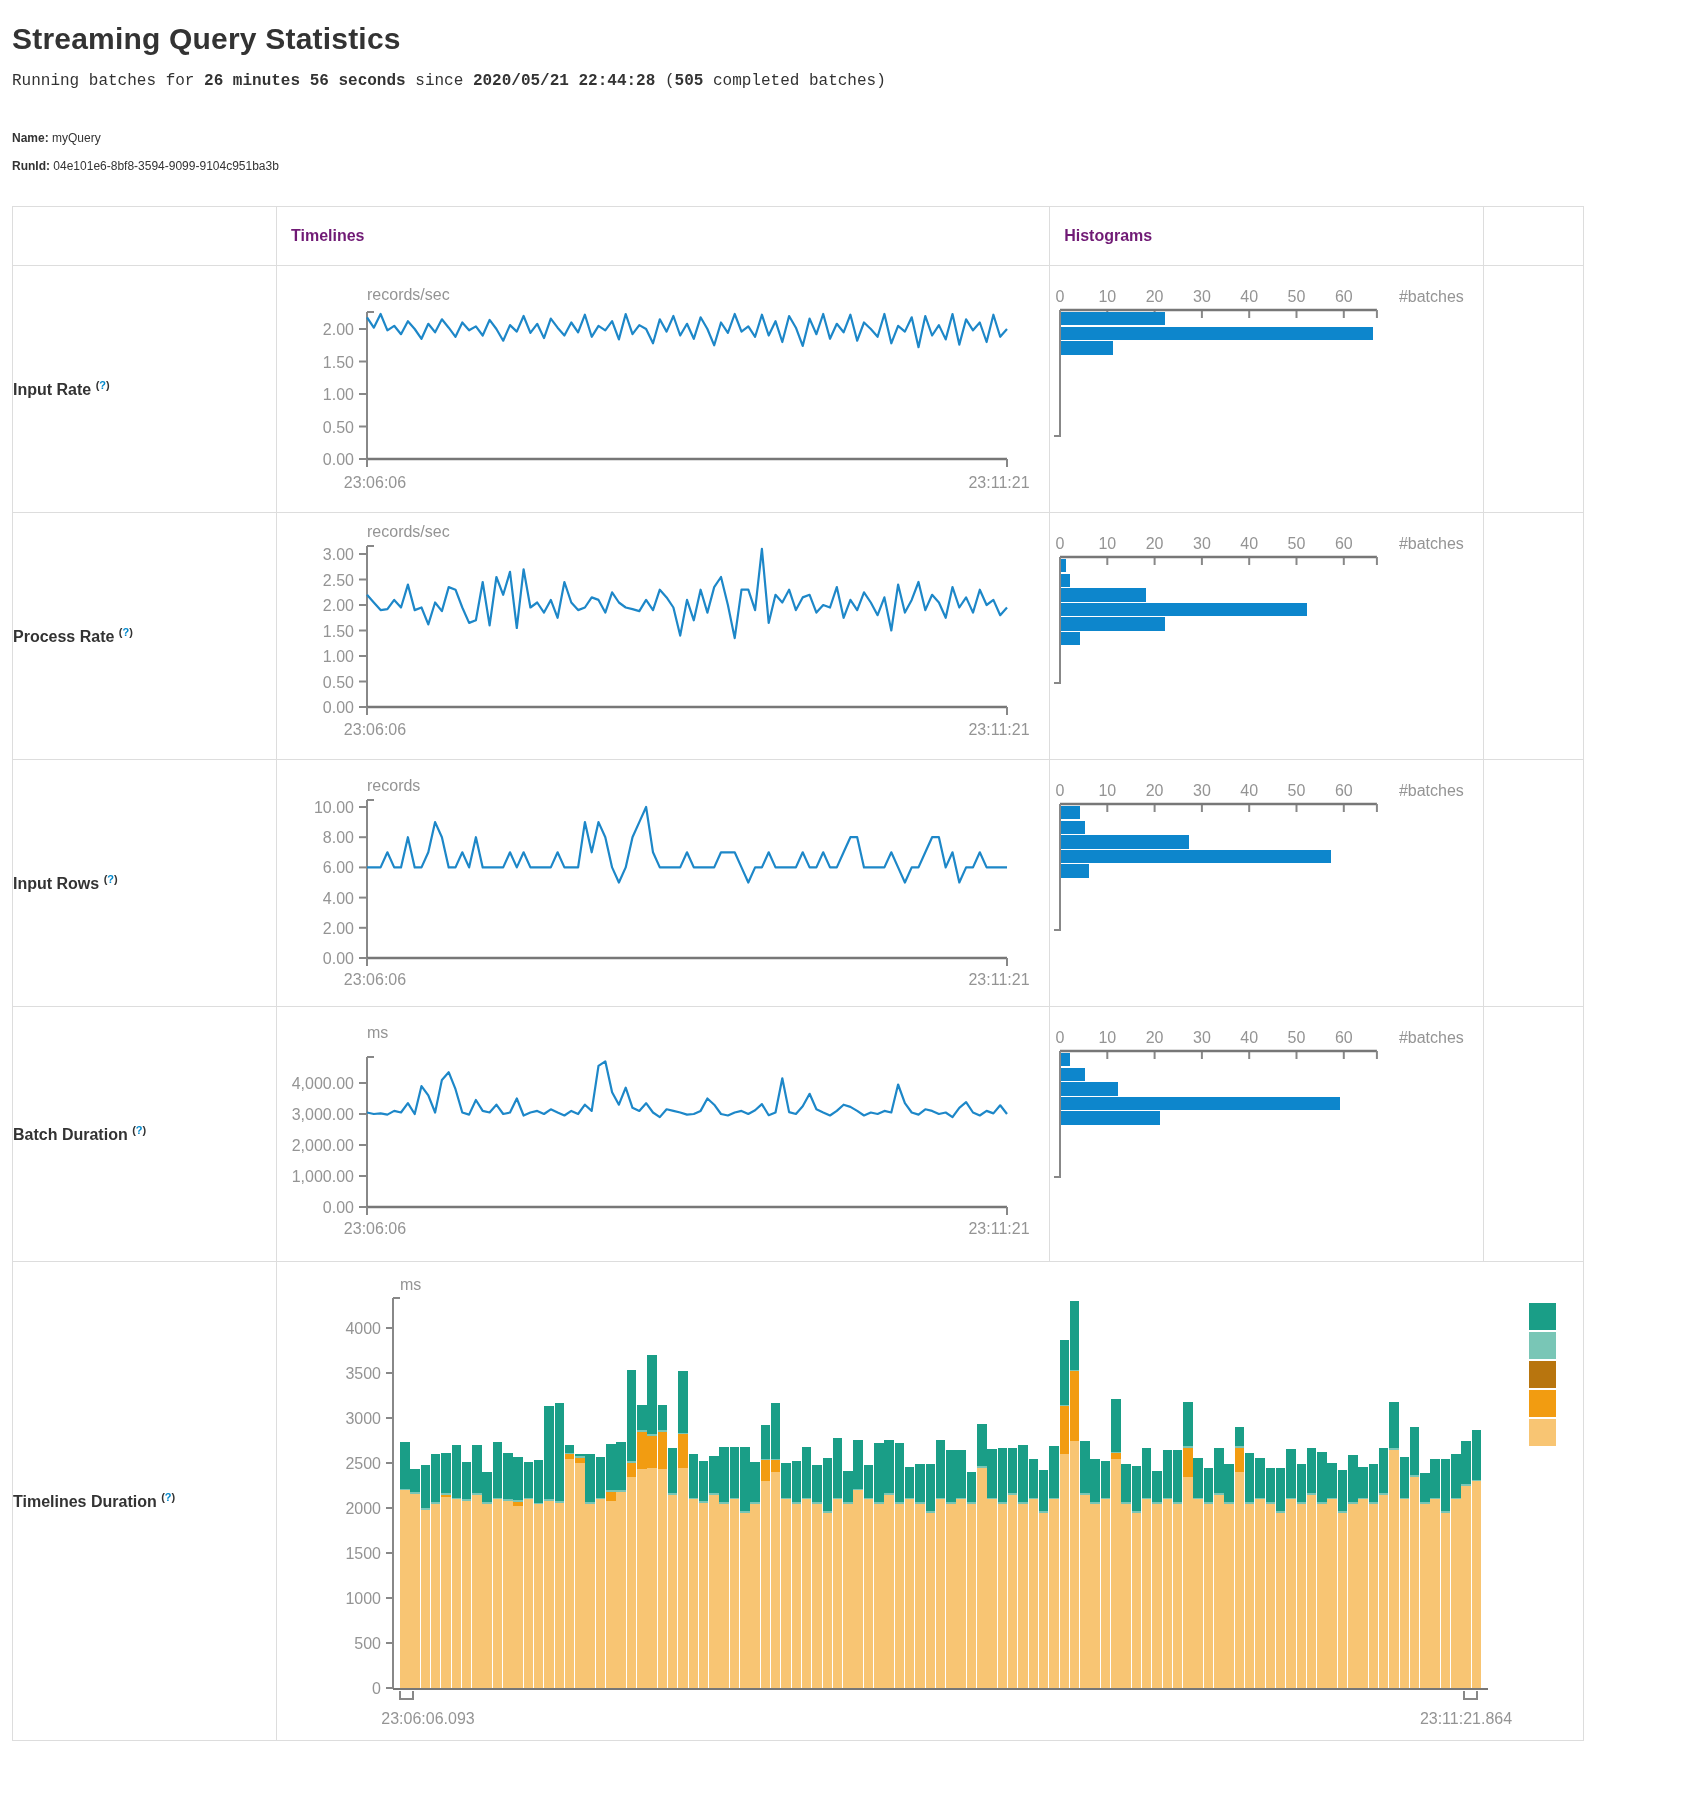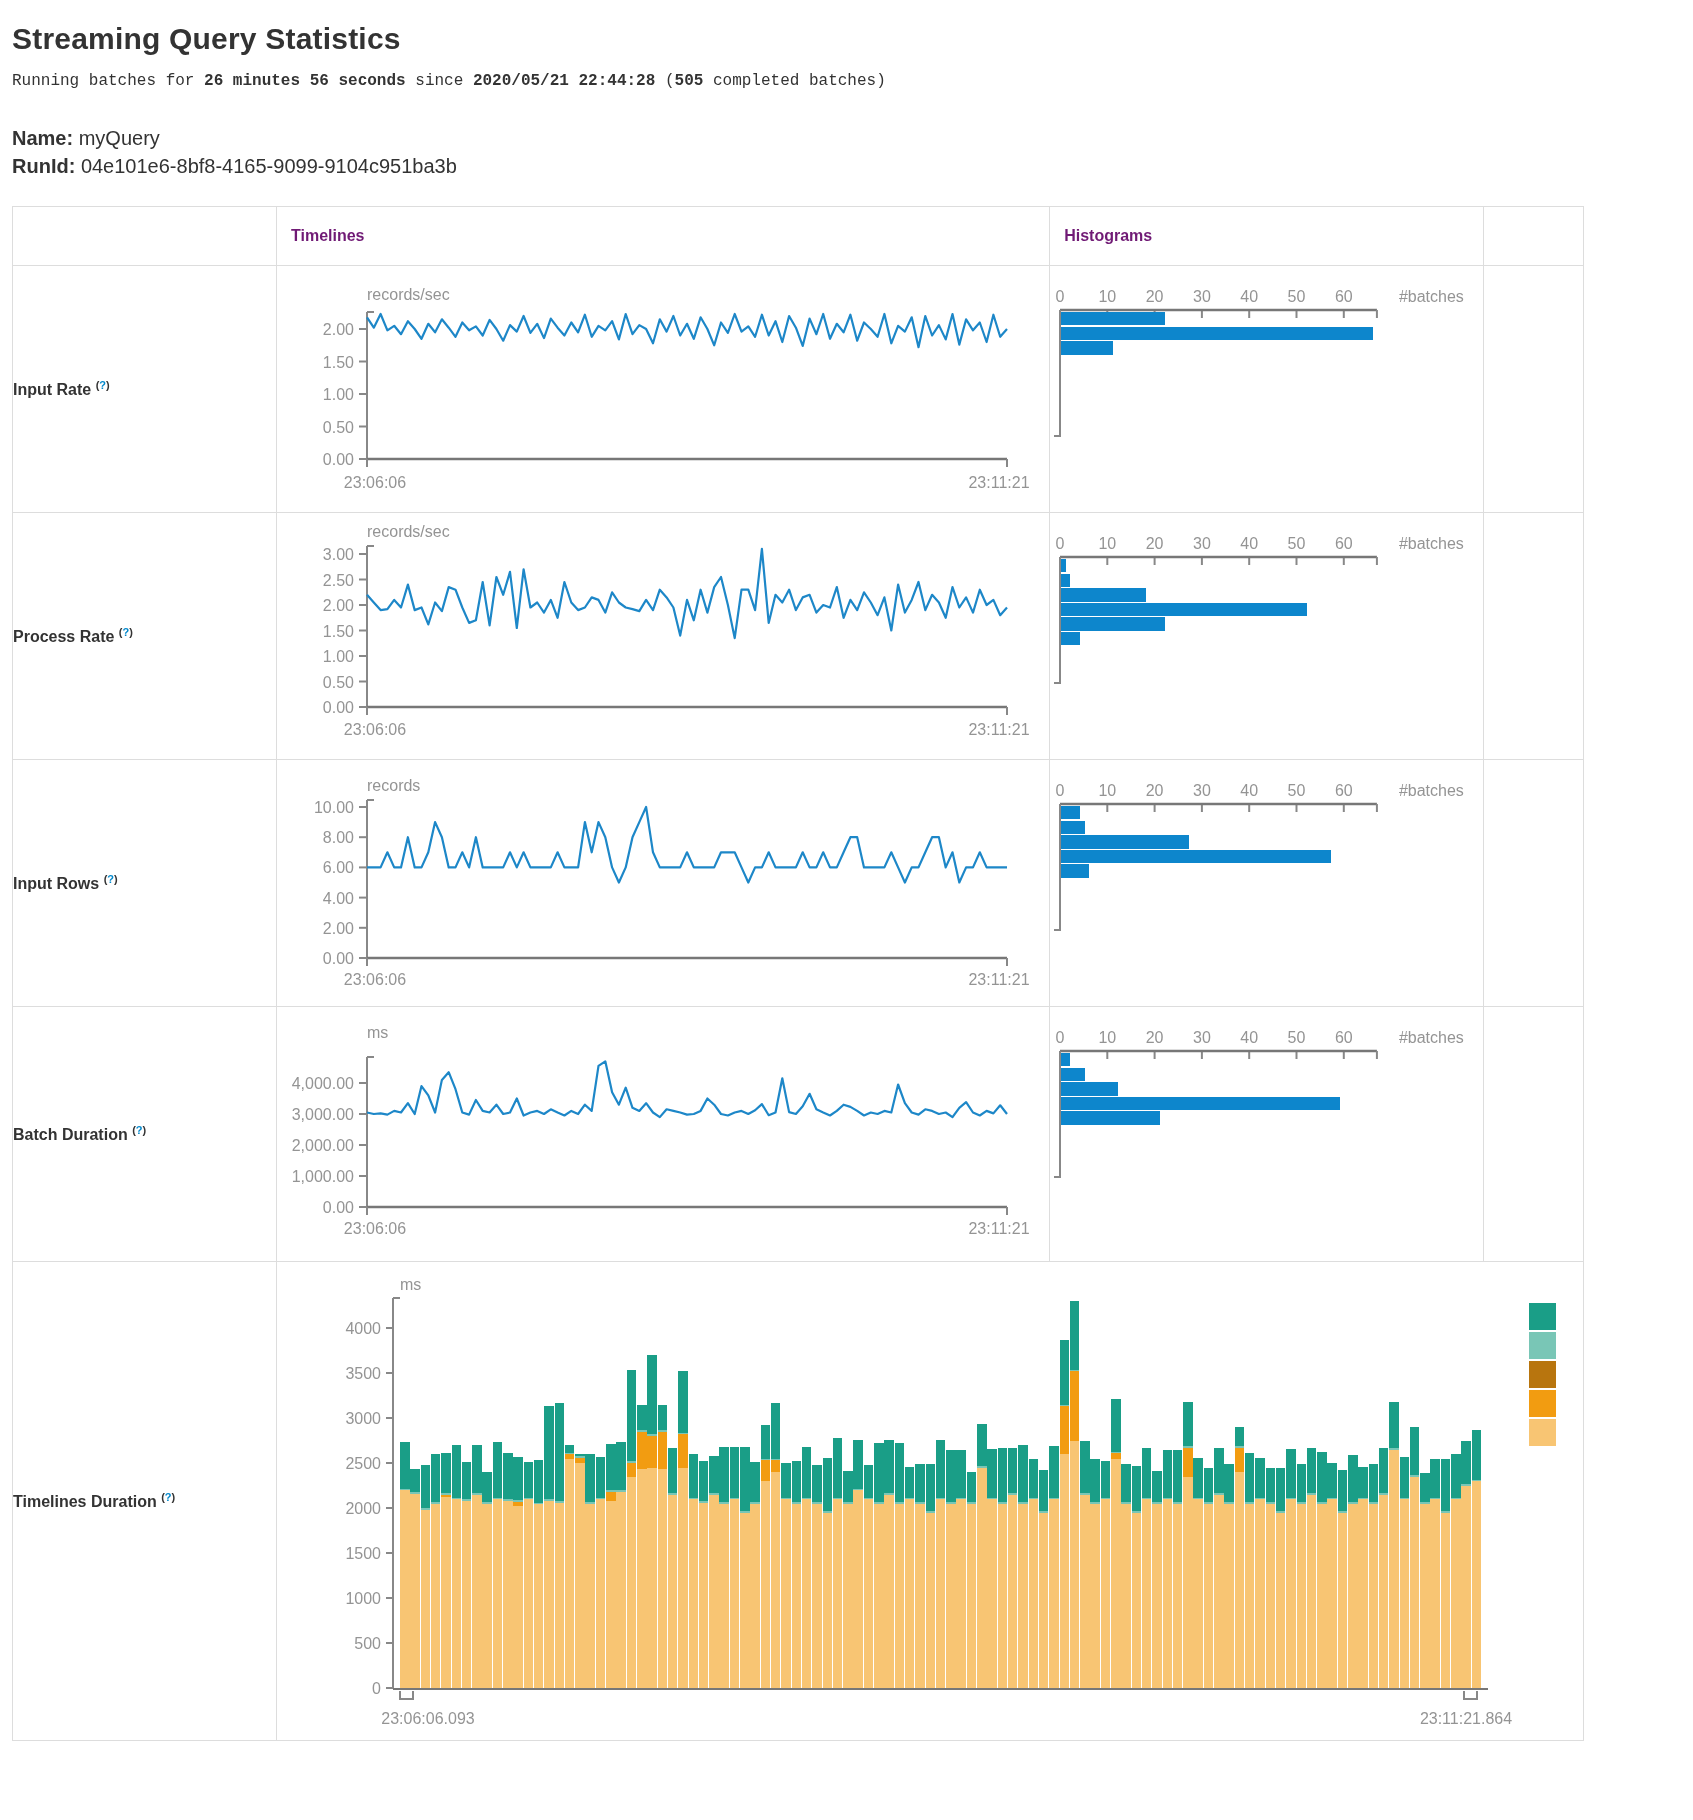--- a/index.html
+++ b/index.html
@@ -1,20 +1,20 @@
 <!DOCTYPE html>
 <html><head>
 <meta charset="utf-8">
 <style>
   html,body { margin:0; padding:0; background:#fff; color:#333;
     font-family:"Liberation Sans", sans-serif; }
   .container { width:1693px; box-sizing:border-box; padding:20px 16px 10px 12px; }
   .page-title { font-size:30px; font-weight:bold; margin:2px 0 16px 0; letter-spacing:0.2px; }
   .subtitle { font-size:16px; margin:0 0 34px 0;font-family:Liberation Mono, monospace; }
-  .meta { font-size:20px; line-height:28px; margin:0 0 26px 0; }
+  .meta { font-size:12px; line-height:28px; margin:0 0 26px 0; }
   .meta b { font-weight:bold; }
   table.stats { border-collapse:collapse; table-layout:fixed; }
   table.stats th, table.stats td { border:1px solid #ddd; padding:0; vertical-align:middle; }
   table.stats th { text-align:left; font-size:16px; font-weight:bold; padding:20px 14px; color:#701a75; }
   td.label-cell { padding:0 8px 0 13px; font-size:16px; font-weight:bold; }
   sup.help { font-size:11px; font-weight:bold; }
   sup.help .q { color:#0088cc; cursor:pointer; }
   svg { display:block; }
   .tick-text { fill:#949494; font-size:16px; }
   .unit-text { fill:#949494; font-size:16px; }
@@ -23,21 +23,21 @@
 <body>
 
 <div class="container">
 
   <h1 class="page-title">Streaming Query Statistics</h1>
 
   <p class="subtitle"><span>Running batches for </span><b>26 minutes 56 seconds</b><span> since </span><b>2020/05/21 22:44:28</b><span> (</span><b>505</b><span> completed batches)</span></p>
 
   <div class="meta">
     <div><b>Name:</b> <span>myQuery</span></div>
-    <div><b>RunId:</b> <span>04e101e6-8bf8-4165-9099-9104c951ba3b</span></div>
+    <div><b>RunId:</b> <span>04e101e6-8bf8-3594-9099-9104c951ba3b</span></div>
   </div>
 
   <table class="stats">
     <colgroup>
         <col style="width:264px">
         <col style="width:772px">
         <col style="width:432px">
         <col style="width:100px">
       </colgroup>
     <thead>

